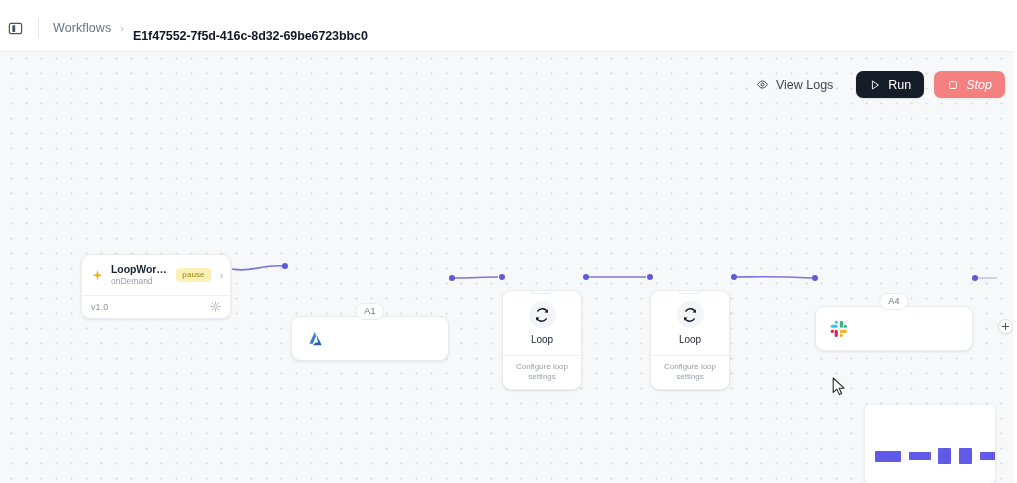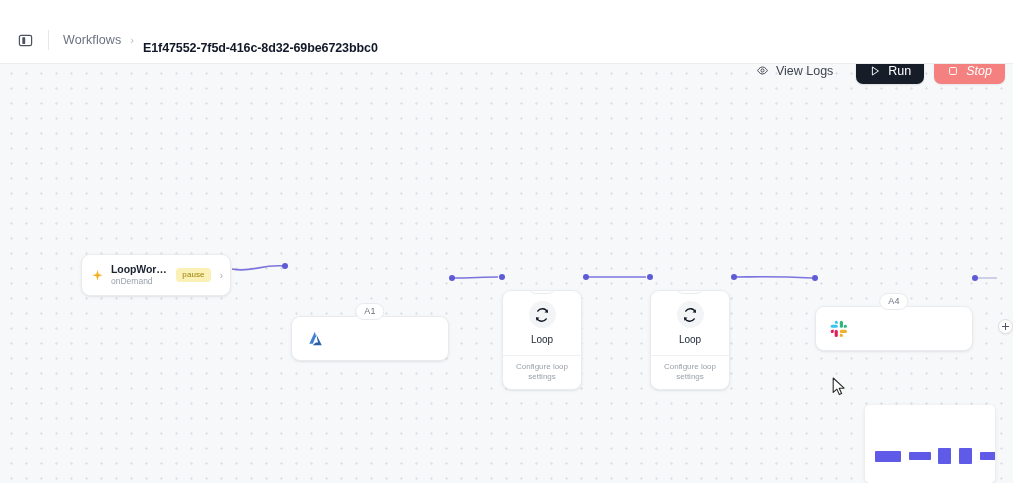--- a/index.html
+++ b/index.html
@@ -16,28 +16,28 @@
     position: relative;
     width: 1017px;
     height: 483px;
     background: #ffffff;
     overflow: hidden;
   }
 
   
   .topbar {
     position: absolute;
-    left: 0; top: 17px;
+    left: 0; top: 5px;
     width: 1017px;
     height: 47px;
     background: #ffffff;
     border-bottom: 1px solid #ebedf0;
     display: flex;
     align-items: center;
-    padding-left: 12px;
+    padding-left: 2px;
     z-index: 40;
   }
 
   .sidebar-toggle {
     width: 26px; height: 26px;
     display: flex; align-items: center; justify-content: center;
     border-radius: 5px;
     cursor: pointer;
   }
 
@@ -79,21 +79,21 @@
     background-image: radial-gradient(circle, #dfe2e6 1px, transparent 1.1px);
     background-size: 15px 15px;
     background-position: 4px 4px;
     overflow: hidden;
   }
 
   
   .action-toolbar {
     position: absolute;
     right: 12px;
-    top: 10px;
+    top: 24px;
     display: flex;
     align-items: center;
     gap: 10px;
     z-index: 30;
   }
 
   .btn {
     height: 27px;
     display: inline-flex;
     align-items: center;
@@ -407,20 +407,27 @@
       <div class="trigger-top">
         <svg width="13" height="13" viewBox="0 0 16 16">
           <path d="M8 1.2 L9.5 6 L14.2 7.6 L9.5 9.2 L8 14 L6.5 9.2 L1.8 7.6 L6.5 6 Z" fill="#f0b429"></path>
         </svg>
         <div class="trigger-text">
           <div class="trigger-title">LoopWorkfl...</div>
           <div class="trigger-sub">onDemand</div>
         </div>
         <span class="pause-badge" style="background: rgb(251, 240, 181); color: rgb(154, 130, 9);">pause</span>
         <span class="chev">›</span>
+      </div>
+      <div class="trigger-bottom">
+        <span class="trigger-version">v1.0</span>
+        <svg width="11" height="11" viewBox="0 0 16 16">
+          <circle cx="8" cy="8" r="2.3" fill="none" stroke="#9aa1ab" stroke-width="1.2"></circle>
+          <path d="M8 1.4v2.1M8 12.5v2.1M1.4 8h2.1M12.5 8h2.1M3.3 3.3l1.5 1.5M11.2 11.2l1.5 1.5M12.7 3.3l-1.5 1.5M4.8 11.2l-1.5 1.5" stroke="#9aa1ab" stroke-width="1.2" stroke-linecap="round"></path>
+        </svg>
       </div>
     </div>
 
     <div class="node app-node" id="node-a1">
       <div class="node-tag">A1</div>
       <svg width="19" height="19" viewBox="0 0 24 24">
         <path d="M11.2 3.4 L4.2 18.6 L8.7 18.6 L12.6 9.2 Z" fill="#3b7fd4"></path>
         <path d="M12.9 6.6 L19.9 20.6 L8.4 20.6 L12.4 17.0 L15.2 17.0 Z" fill="#2b5fa8"></path>
       </svg>
     </div>

